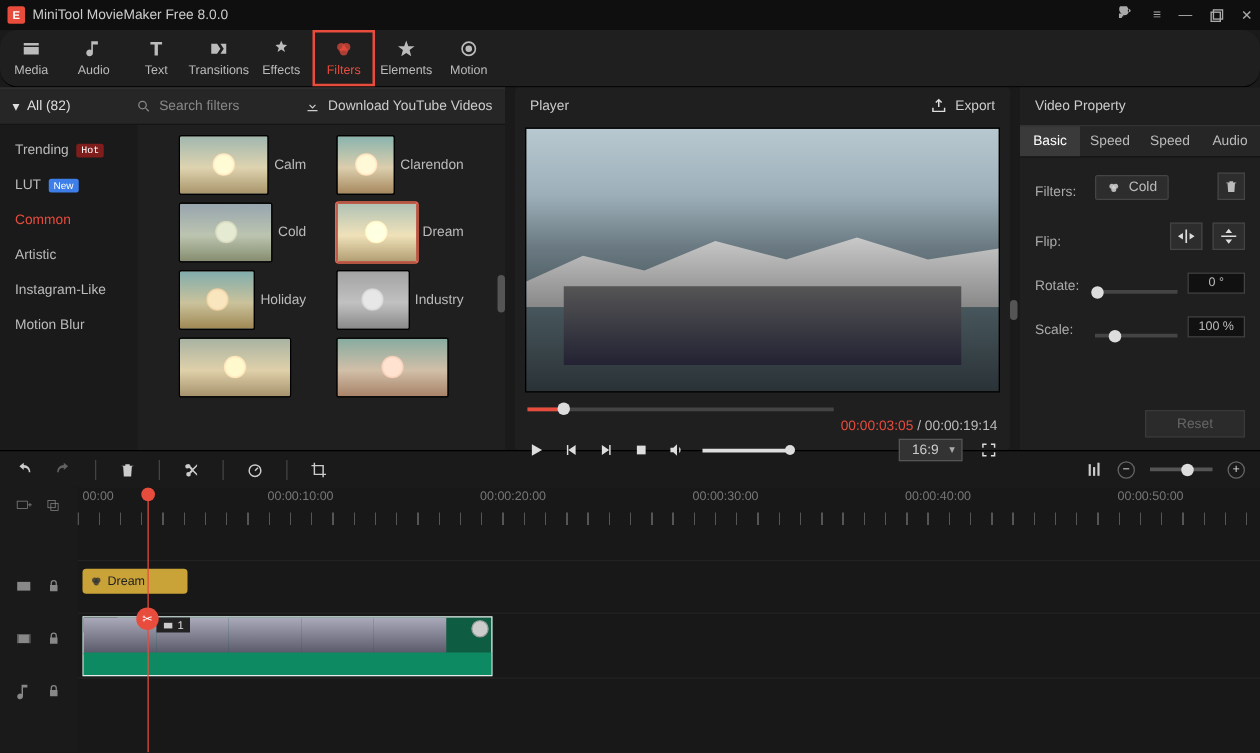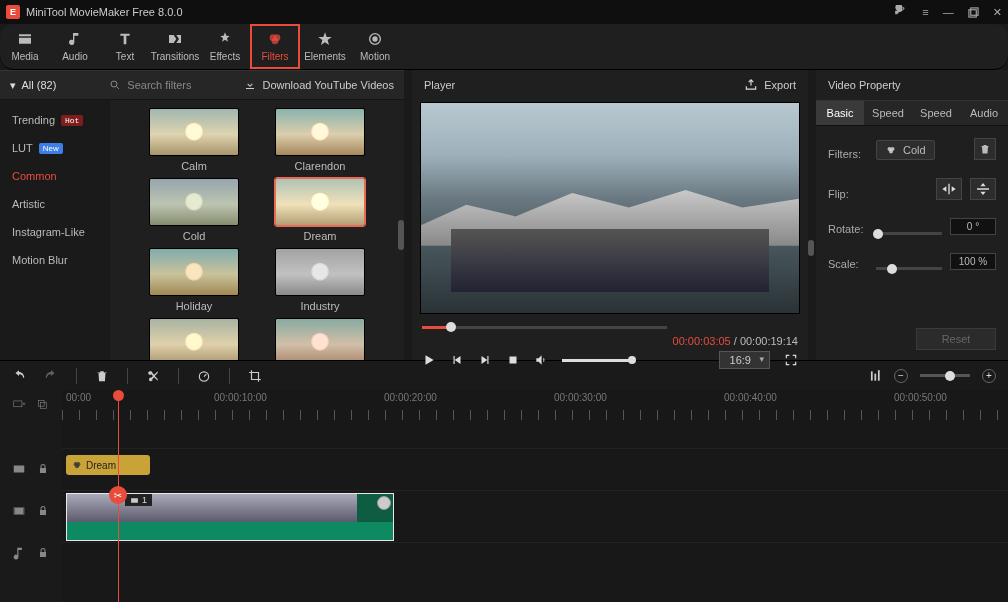--- a/index.html
+++ b/index.html
@@ -26,21 +26,21 @@
   .lib-head .amid { display:flex; align-items:center; gap:6px; color:#888;}
   .lib-head .aright { display:flex; align-items:center; gap:6px; color:#ccc;}
   .lib-body { flex:1; display:flex; overflow:hidden;}
   .cat-list { width:110px; background:#1a1a1a; padding:6px 0; }
   .cat-list .cat { padding:8px 12px; color:#bbb; cursor:pointer; display:flex; align-items:center; gap:6px; font-size:11px;}
   .cat-list .cat.active { color:#e84c3d; }
   .badge { font-size:8px; padding:1px 4px; border-radius:2px; color:#fff;}
   .badge.hot { background:#7f1d1d;font-family:Liberation Mono, monospace;}
   .badge.new { background:#3d7ee8;}
   .thumb-grid { flex:1; overflow-y:auto; padding:8px 4px; display:flex; flex-wrap:wrap; align-content:flex-start; gap:6px 24px; justify-content:center; position:relative;}
-  .thumb { width:102px; display:flex; flex-direction:column; align-items:center; gap:4px;}
+  .thumb { width:102px; display:flex; flex-direction:row; align-items:center; gap:4px;}
   .thumb .img { width:90px; height:48px; border:1px solid #000; border-radius:2px; background:linear-gradient(#8aa, #c8c2a4 55%, #9a8860); position:relative; overflow:hidden;}
   .thumb .img::after{ content:""; position:absolute; left:50%; top:50%; width:18px; height:18px; border-radius:50%; background:radial-gradient(circle,#f5e6c8 55%,#c4a070); transform:translate(-50%,-52%);}
   .thumb.sel .img { border:1px solid #e84c3d; outline:1px solid #e84c3d;}
   .thumb .lbl { color:#bbb; font-size:11px;}
   .grid-scroll { position:absolute; right:0; top:120px; width:6px; height:30px; background:#555; border-radius:3px;}
   
   .player-panel { flex:1; background:#1f1f1f; display:flex; flex-direction:column; margin:0 8px; border-radius:3px;}
   .player-head { height:30px; display:flex; align-items:center; justify-content:space-between; padding:0 12px;}
   .player-head .exp { display:flex; align-items:center; gap:6px; cursor:pointer;}
   .preview { flex:1; margin:2px 8px; background:linear-gradient(#b8c8d0 0%, #9db0ba 25%, #6b7a82 45%, #4a5a60 65%, #2a3236 100%); position:relative; border:1px solid #000;}

